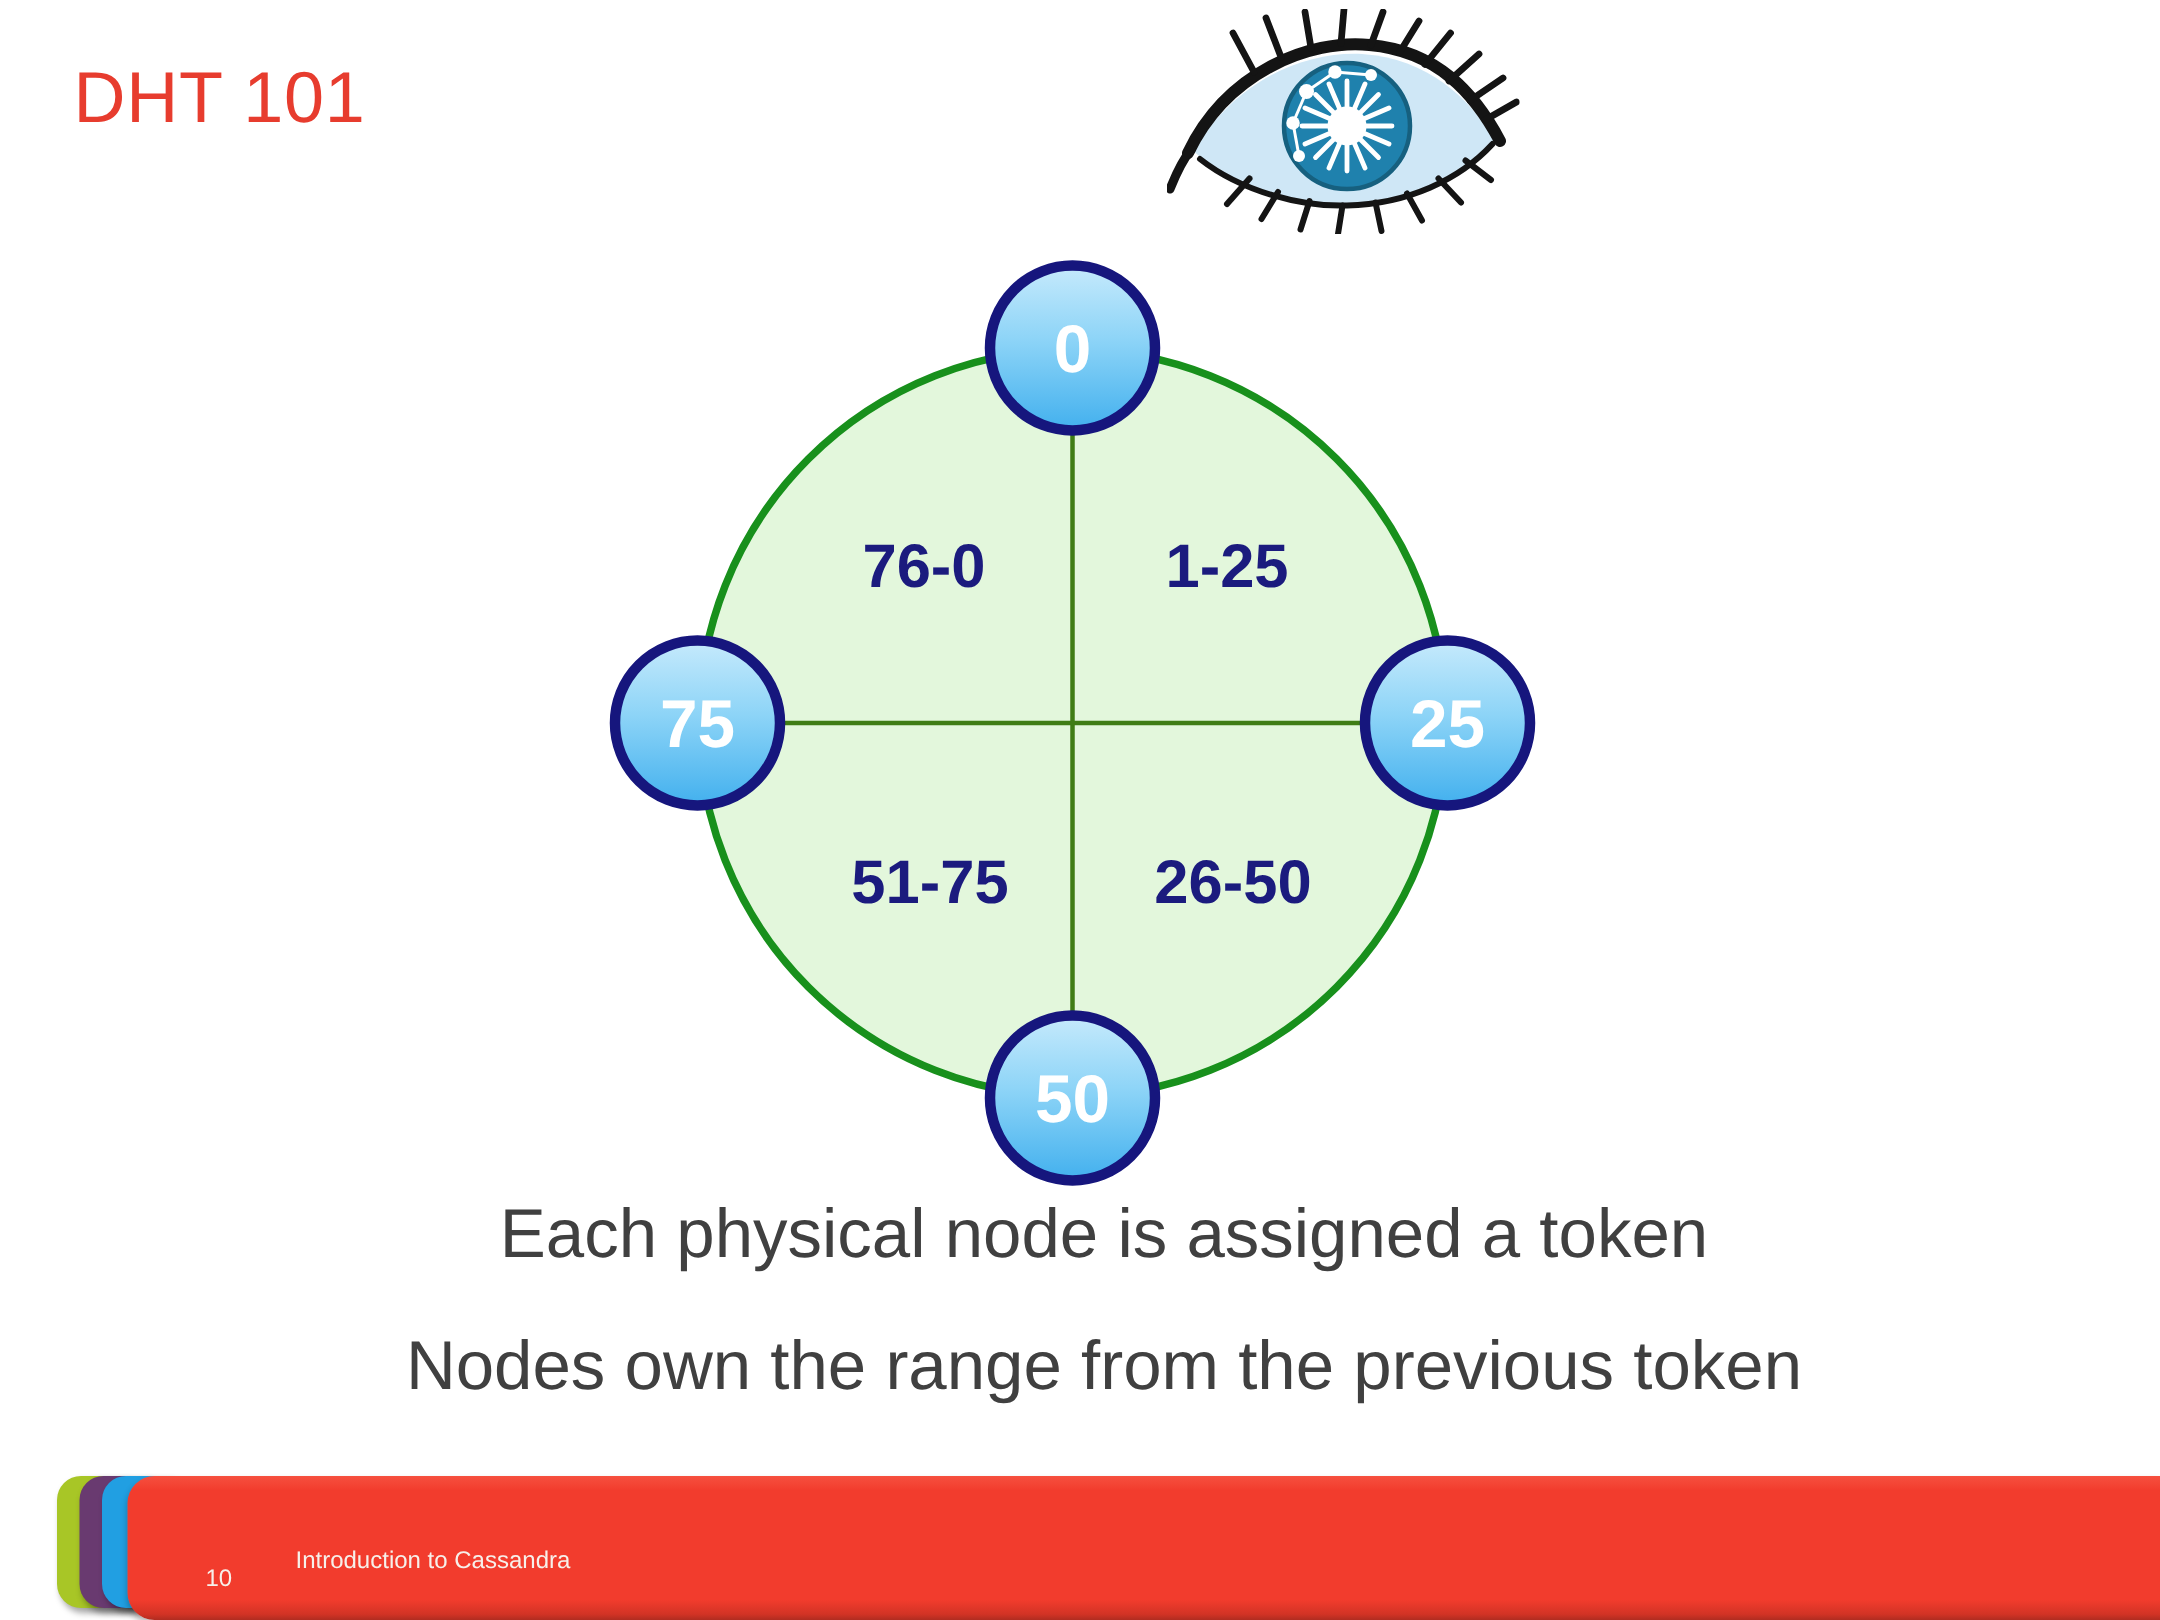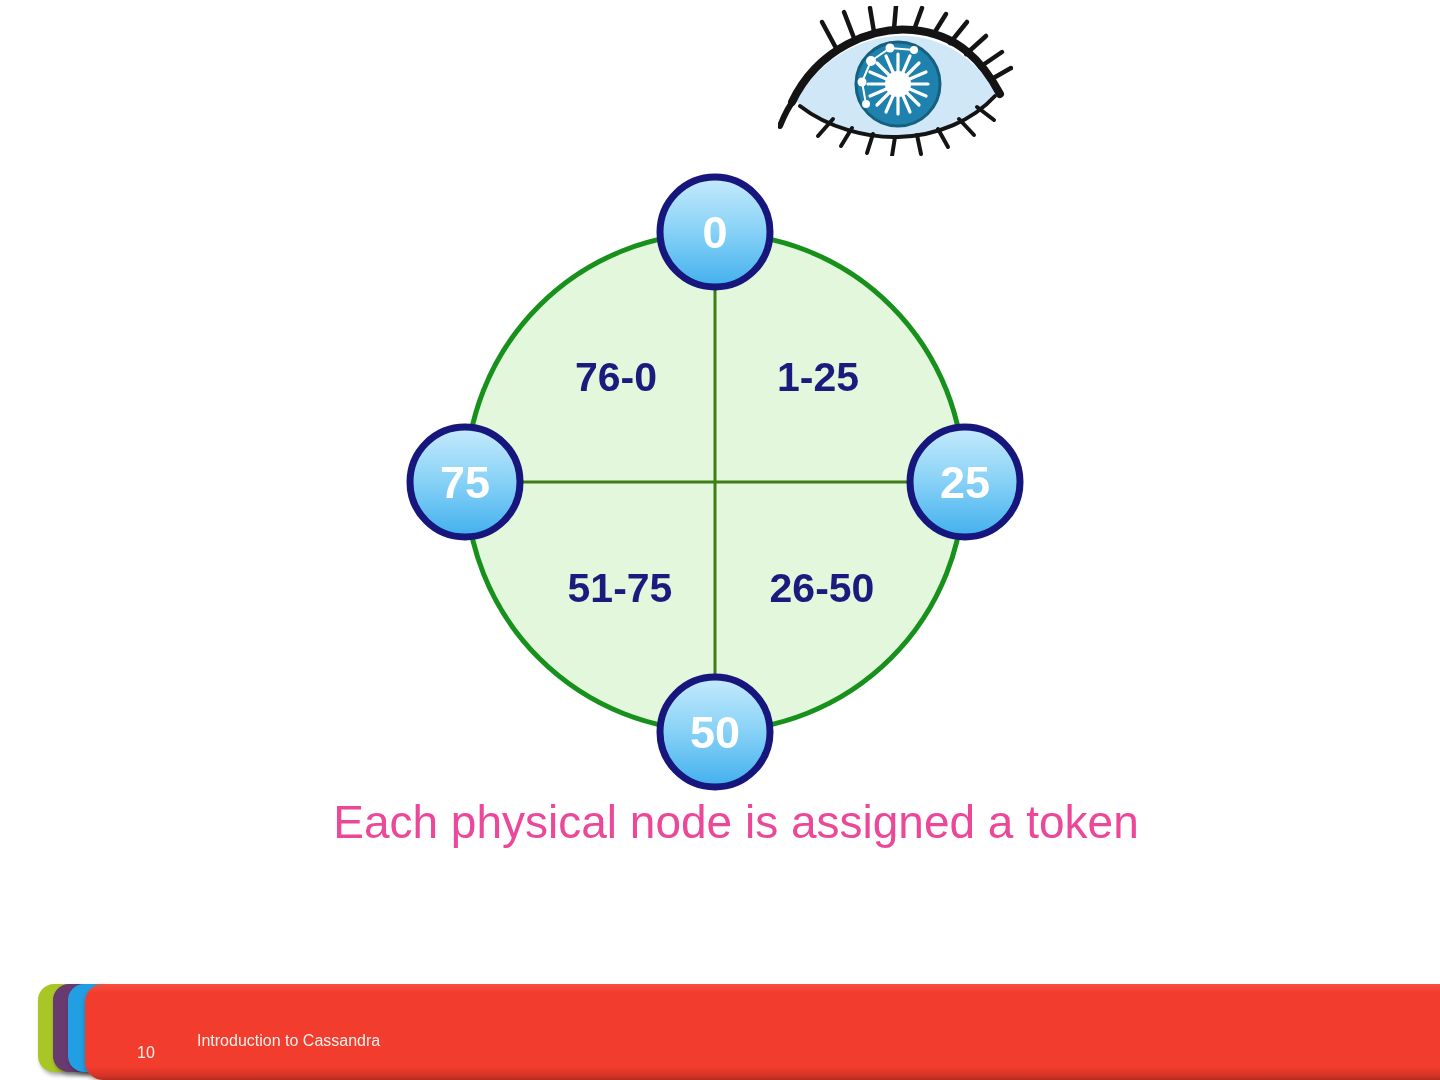--- a/index.html
+++ b/index.html
@@ -33,21 +33,21 @@
     font-weight: bold; font-size: 41px; fill: #1b1b7e;
   }
   .node-label {
     font-family: "Liberation Sans", sans-serif;
     font-weight: bold; font-size: 45px; fill: #ffffff;
   }
 
   
   .caption {
     position: absolute; left: 0; width: 1440px; text-align: center;
-    font-size: 46px; line-height: 52px; color: #ec4899; padding-left: 32px;
+    font-size: 46px; line-height: 52px; color: #404040; padding-left: 32px;
   }
   .caption-1 { top: 796px; }
   .caption-2 { top: 884px; }
 
   
   .footer-tab {
     position: absolute; top: 984px; width: 58px; height: 88px;
     border-radius: 16px; box-shadow: 2px 3px 4px rgba(0,0,0,0.35);
   }
   .tab-green  { left: 38px; background: #a8c626; }
@@ -71,20 +71,21 @@
     position: absolute; left: 1168px; top: 1012px;
     font-weight: bold; font-size: 41px; line-height: 48px; color: #ffffff;
     letter-spacing: -1px;
   }
 </style>
 </head>
 <body>
 
 <div class="slide">
 
+  <div class="slide-title">DHT 101</div>
 
   <div class="cassandra-logo">
     <svg width="235" height="150" viewBox="0 0 235 150">
 
       <path d="M 18,95 C 44,48 92,28 130,30 C 174,33 203,60 218,88 C 196,115 156,132 114,130 C 74,128 38,114 18,95 Z" fill="#cfe7f6" stroke="none"></path>
 
       <circle cx="120" cy="78" r="42" fill="#1f81ad"></circle>
       <circle cx="120" cy="78" r="42" fill="none" stroke="#16607f" stroke-width="3"></circle>
 
       <g stroke="#ffffff" stroke-width="3.2" stroke-linecap="round">
@@ -183,20 +184,21 @@
       <circle cx="325" cy="567" r="55" fill="url(#nodeGrad)" stroke="#16167d" stroke-width="7"></circle>
       <text class="node-label" x="325" y="567" text-anchor="middle" dy="16">50</text>
     </g>
     <g>
       <circle cx="75" cy="317" r="55" fill="url(#nodeGrad)" stroke="#16167d" stroke-width="7"></circle>
       <text class="node-label" x="75" y="317" text-anchor="middle" dy="16">75</text>
     </g>
   </svg>
 
   <div class="caption caption-1">Each physical node is assigned a token</div>
+  <div class="caption caption-2">Nodes own the range from the previous token</div>
 
   <div class="footer-tab tab-green"></div>
   <div class="footer-tab tab-purple"></div>
   <div class="footer-tab tab-blue"></div>
   <div class="footer-bar"></div>
   <div class="footer-page">10</div>
   <div class="footer-text">Introduction to Cassandra</div>
 
 </div>
 

